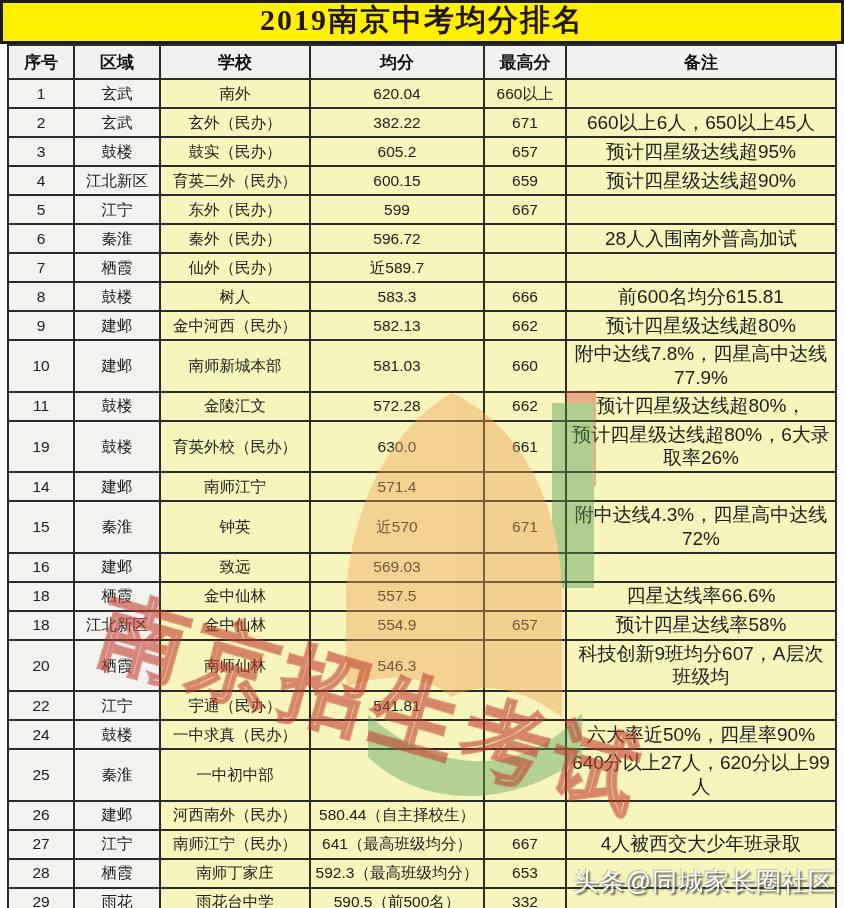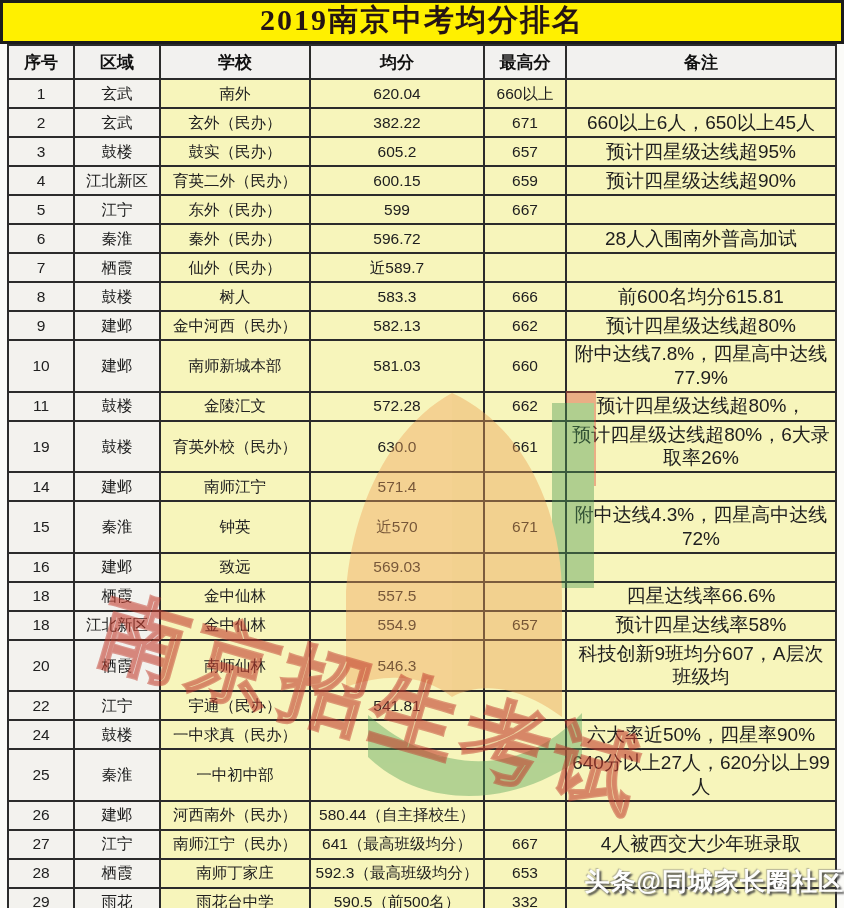--- a/index.html
+++ b/index.html
@@ -29,22 +29,22 @@
     background:#f2f1ef;height:30px;font-size:17px;font-weight:bold;color:#111;margin-left:19px;
   }
   table.rank td{height:25px;line-height:1.25;}
   td.c-gray{background:#f3f2ee;}
   td.c-yellow{background:#f7f5bb;}
   td.note{font-size:19px;}
   .col-no{width:66px;} .col-district{width:86px;} .col-school{width:150px;}
   .col-avg{width:174px;} .col-max{width:82px;} .col-note{width:auto;}
   .wm-layer{position:absolute;left:0;top:0;width:844px;height:908px;pointer-events:none;}
   .credit{
-    position:absolute;right:0;bottom:10px;
-    font-size:25px;font-weight:bold;color:#fdfdfd;letter-spacing:1px;
+    position:absolute;right:10px;bottom:10px;
+    font-size:25px;font-weight:normal;color:#fdfdfd;letter-spacing:1px;
     text-shadow:2px 2px 2px rgba(70,70,70,.95), -1px -1px 1px rgba(120,120,120,.5);
     pointer-events:none;
   }
 </style>
 </head>
 <body>
 
 <div class="title-bar">
   <span>2019南京中考均分排名</span>
 </div>

